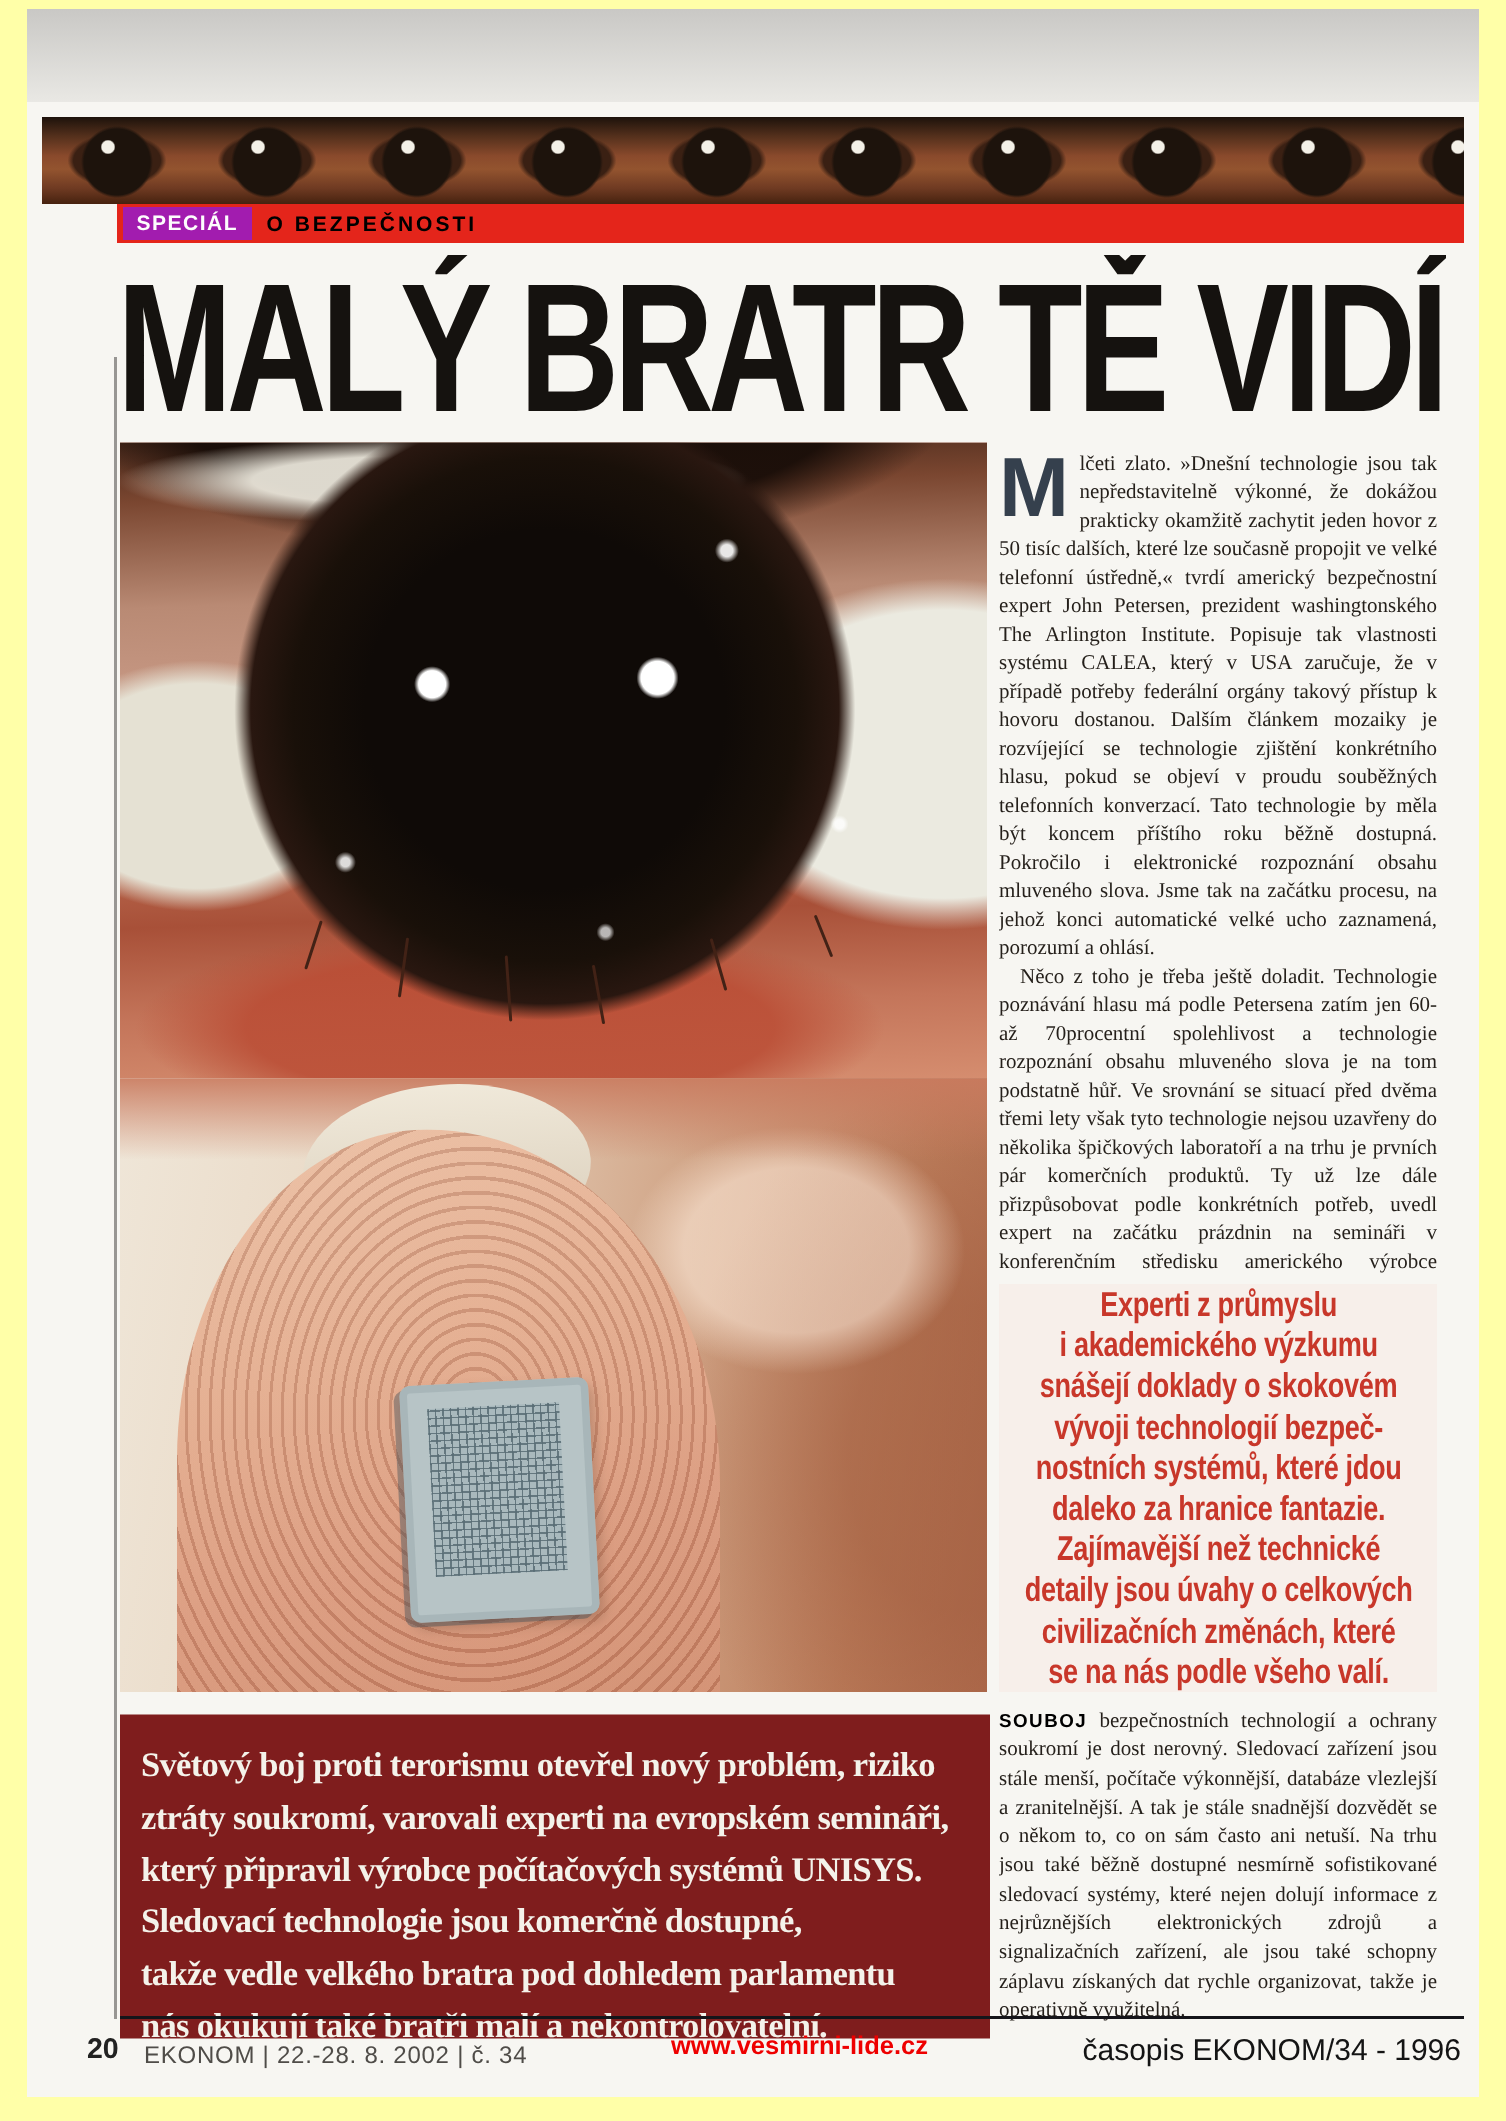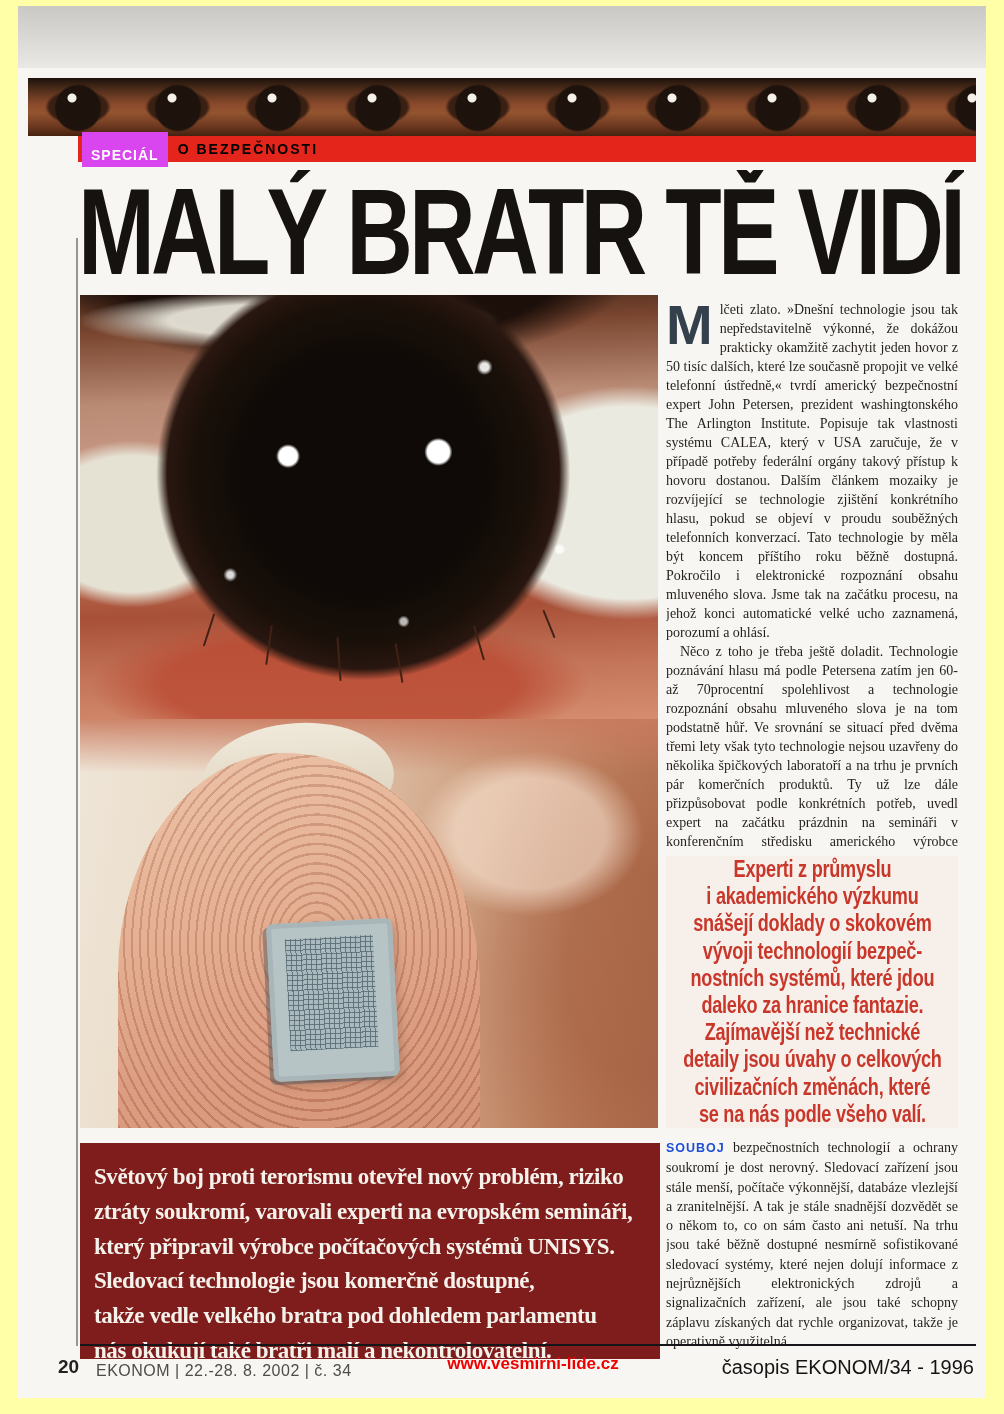--- a/index.html
+++ b/index.html
@@ -14,22 +14,22 @@
     background-image:
       radial-gradient(circle 5px at 44px 20px,#f4f1e8 0 4px,rgba(244,241,232,0) 5px),
       radial-gradient(circle 24px at 50px 30px,#1d130c 0 22px,rgba(29,19,12,0) 24px),
       radial-gradient(ellipse 46px 19px at 50px 31px,#d9d3c3 0 18px,rgba(217,211,195,0) 21px),
       radial-gradient(ellipse 60px 33px at 50px 29px,#3a2013 0 29px,rgba(58,32,19,0) 33px),
       linear-gradient(180deg,#1d120b 0%,#54301c 22%,#8a4a2c 45%,#93542f 60%,#6f3a22 82%,#46220f 100%);
     background-size:100px 58px;background-repeat:repeat-x;}
   
   .kicker{position:absolute;left:60px;right:10px;top:130px;height:26px;background:#e4251b;
           display:flex;align-items:center;}
-  .kicker-badge{background:#d946ef;color:#fdfdfd;font-weight:bold;font-size:14px;
-                letter-spacing:1px;padding:15px 9px 4px 9px;margin-left:4px;}
+  .kicker-badge{background:#a21caf;color:#fdfdfd;font-weight:bold;font-size:14px;
+                letter-spacing:1px;padding:2px 9px 4px 9px;margin-left:4px;}
   .kicker-label{color:#000000;font-weight:bold;font-size:14px;letter-spacing:2px;margin-left:10px;}
   
   .headline-svg{position:absolute;left:60px;top:164px;width:886px;height:130px;}
   .headline-svg text{font-family:"Liberation Sans",sans-serif;font-weight:900;
                      font-size:122px;fill:#15120f;letter-spacing:-5px;}
   
   .photo{position:absolute;left:62px;top:289px;width:578px;height:833px;overflow:hidden;
          background:#c8988a;}
   .eye-area{position:absolute;left:0;top:0;width:100%;height:424px;
     background:
@@ -83,21 +83,21 @@
   .drop-cap{float:left;font-family:"Liberation Sans",sans-serif;font-weight:900;
             font-size:56px;line-height:46px;color:#35404d;padding:2px 7px 0 0;}
   .pull-quote{position:absolute;left:0;top:556px;width:292px;height:272px;
               background:rgba(246,226,220,.35);overflow:visible;}
   .pull-quote-inner{white-space:pre-line;text-align:center;color:#c8372a;font-weight:bold;
               font-size:23px;line-height:27.2px;letter-spacing:-.3px;
               width:127%;margin-left:-13.5%;transform:scaleX(.787);transform-origin:50% 0;}
   .para3{position:absolute;left:0;top:838px;width:292px;height:212px;overflow:hidden;
          font-family:"Liberation Serif",serif;font-size:14px;line-height:19.3px;text-align:justify;}
   .lead-in{font-family:"Liberation Sans",sans-serif;font-weight:bold;font-size:12.5px;
-           letter-spacing:1px;color:#1d4ed8;}
+           letter-spacing:1px;color:#000000;}
   
   .perex{position:absolute;left:62px;top:1122px;width:580px;height:216px;background:#7f1d1d;
          box-sizing:border-box;padding:17px 14px;margin-top:15px;}
   .perex-text{white-space:pre-line;color:#f4f2ea;font-family:"Liberation Serif",serif;
               font-weight:bold;font-size:23px;line-height:34.8px;letter-spacing:-.45px;}
   .bottom-rule{position:absolute;left:62px;right:10px;top:1338px;height:2px;background:#15151a;}
   
   .footer{position:absolute;left:0;right:0;top:1346px;height:40px;}
   .page-num{position:absolute;left:40px;top:4px;font-weight:bold;font-size:19px;color:#222;}
   .issue-info{position:absolute;left:78px;top:10px;font-size:16px;color:#4f4c48;letter-spacing:.5px;}

